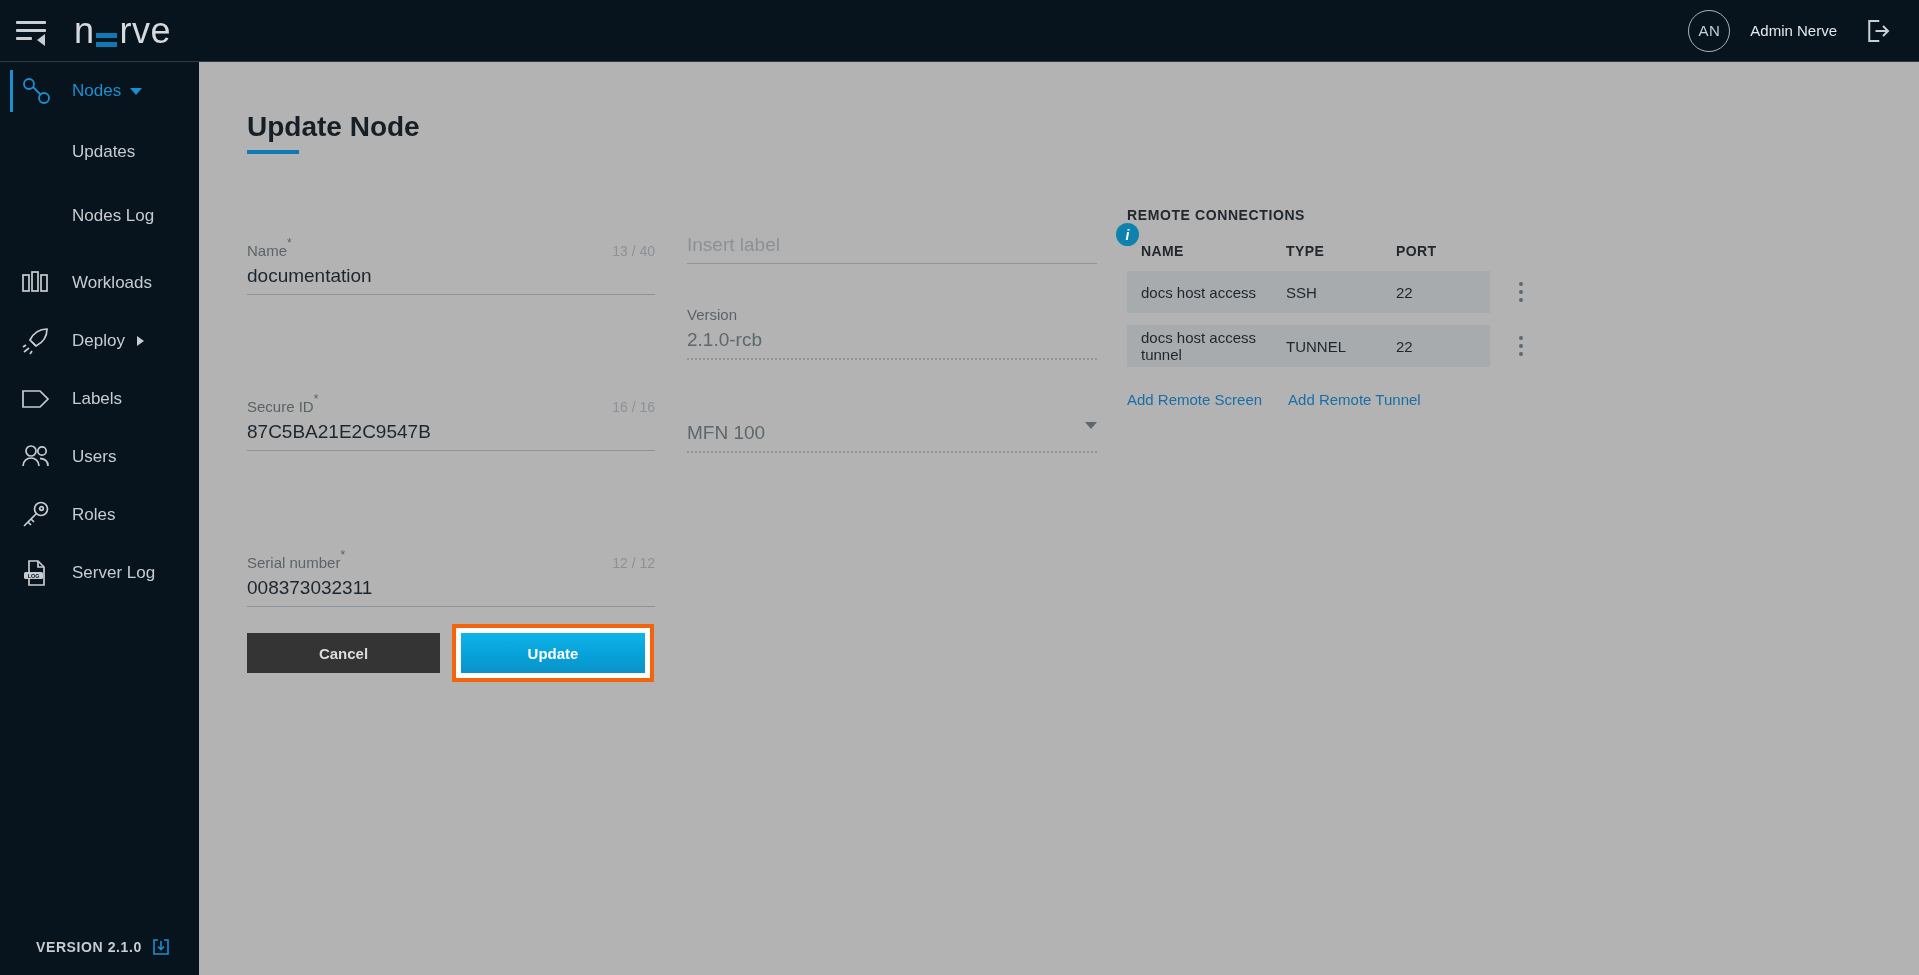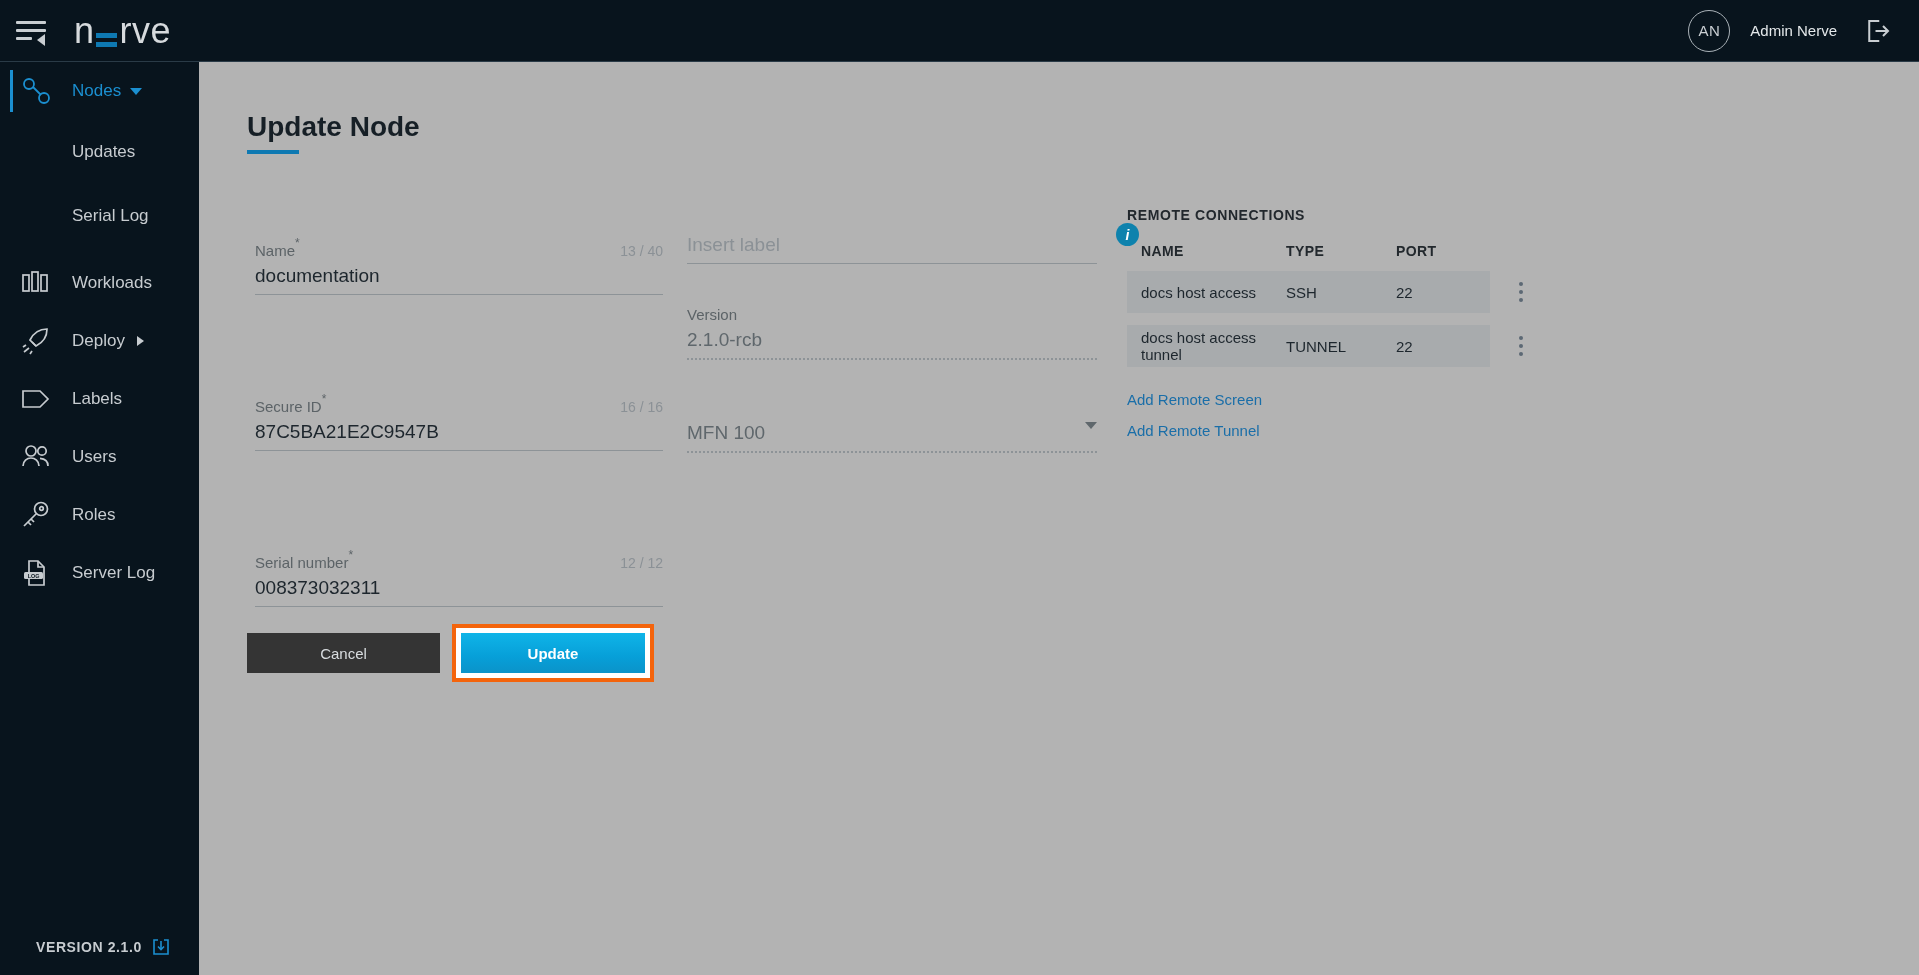--- a/index.html
+++ b/index.html
@@ -104,21 +104,21 @@
     position:absolute; left:48px; top:49px;
     font-size:28px; font-weight:700; color:#161f26;
   }
   .title-underline {
     position:absolute; left:48px; top:88px;
     width:52px; height:4px; background:#0e79b2;
   }
 
   .form-area { position:absolute; left:48px; top:145px; }
 
-  .col1 { position:absolute; left:8px;   top:0; width:408px; }
+  .col1 { position:absolute; left:0;   top:0; width:408px; }
   .col2 { position:absolute; left:440px; top:0; width:410px; }
   .col3 { position:absolute; left:880px; top:0; width:400px; }
 
   .field { position:relative; margin-bottom:68px; }
   .field-head {
     display:flex; justify-content:space-between; align-items:baseline;
     margin-bottom:6px;
   }
   .field-label { font-size:15px; color:#5c6367; }
   .field-label sup { font-size:12px; top:-3px; position:relative; }
@@ -167,28 +167,28 @@
     position:relative; font-size:15px; color:#1d262d;
   }
   .rc-row .c-name{ width:145px; }
   .rc-row .c-type{ width:110px; }
   .rc-row .c-port{ width:80px; }
   .kebab {
     position:absolute; right:-33px; top:50%; transform:translateY(-50%);
     display:flex; flex-direction:column; gap:4px; cursor:pointer;
   }
   .kebab i { width:4px; height:4px; border-radius:50%; background:#5c6874; display:block; }
-  .rc-links { display:flex; gap:14px; margin-top:24px;flex-direction:column; }
+  .rc-links { display:flex; gap:26px; margin-top:24px; }
   .rc-link { color:#1a6ea8; font-size:15px; cursor:pointer; }
 
   
   .actions { position:absolute; left:48px; top:562px; display:flex; align-items:center; }
   .btn-cancel {
     width:193px; height:40px; background:#343434; color:#d9dde0;
-    border:none; font-size:15px; font-weight:400;
+    border:none; font-size:15px; font-weight:700;
     font-family:"Liberation Sans", sans-serif; cursor:pointer;
   }
   .update-wrap {
     margin-left:12px;
     border:4px solid #f4640c; background:#fff; padding:5px;
     display:inline-flex;
   }
   .btn-update {
     width:184px; height:40px; border:none; cursor:pointer;
     color:#fff; font-size:15px; font-weight:700;
@@ -237,21 +237,21 @@
     </span>
     <span class="lbl">Nodes</span>
     <span class="caret-down"></span>
   </div>
 
   <div class="nav-sub">
     <span>Updates</span>
   </div>
 
   <div class="nav-sub">
-    <span>Serial Log</span>
+    <span>Nodes Log</span>
   </div>
 
   <div class="nav-item" style="margin-top:6px">
     <span class="ico">
       <svg width="32" height="28" viewBox="0 0 32 28" fill="none" stroke="currentColor" stroke-width="1.7">
         <rect x="3" y="6" width="6" height="16"></rect>
           <rect x="12" y="3" width="6" height="19"></rect>
           <rect x="21" y="6" width="6" height="16"></rect>
       </svg>
     </span>

